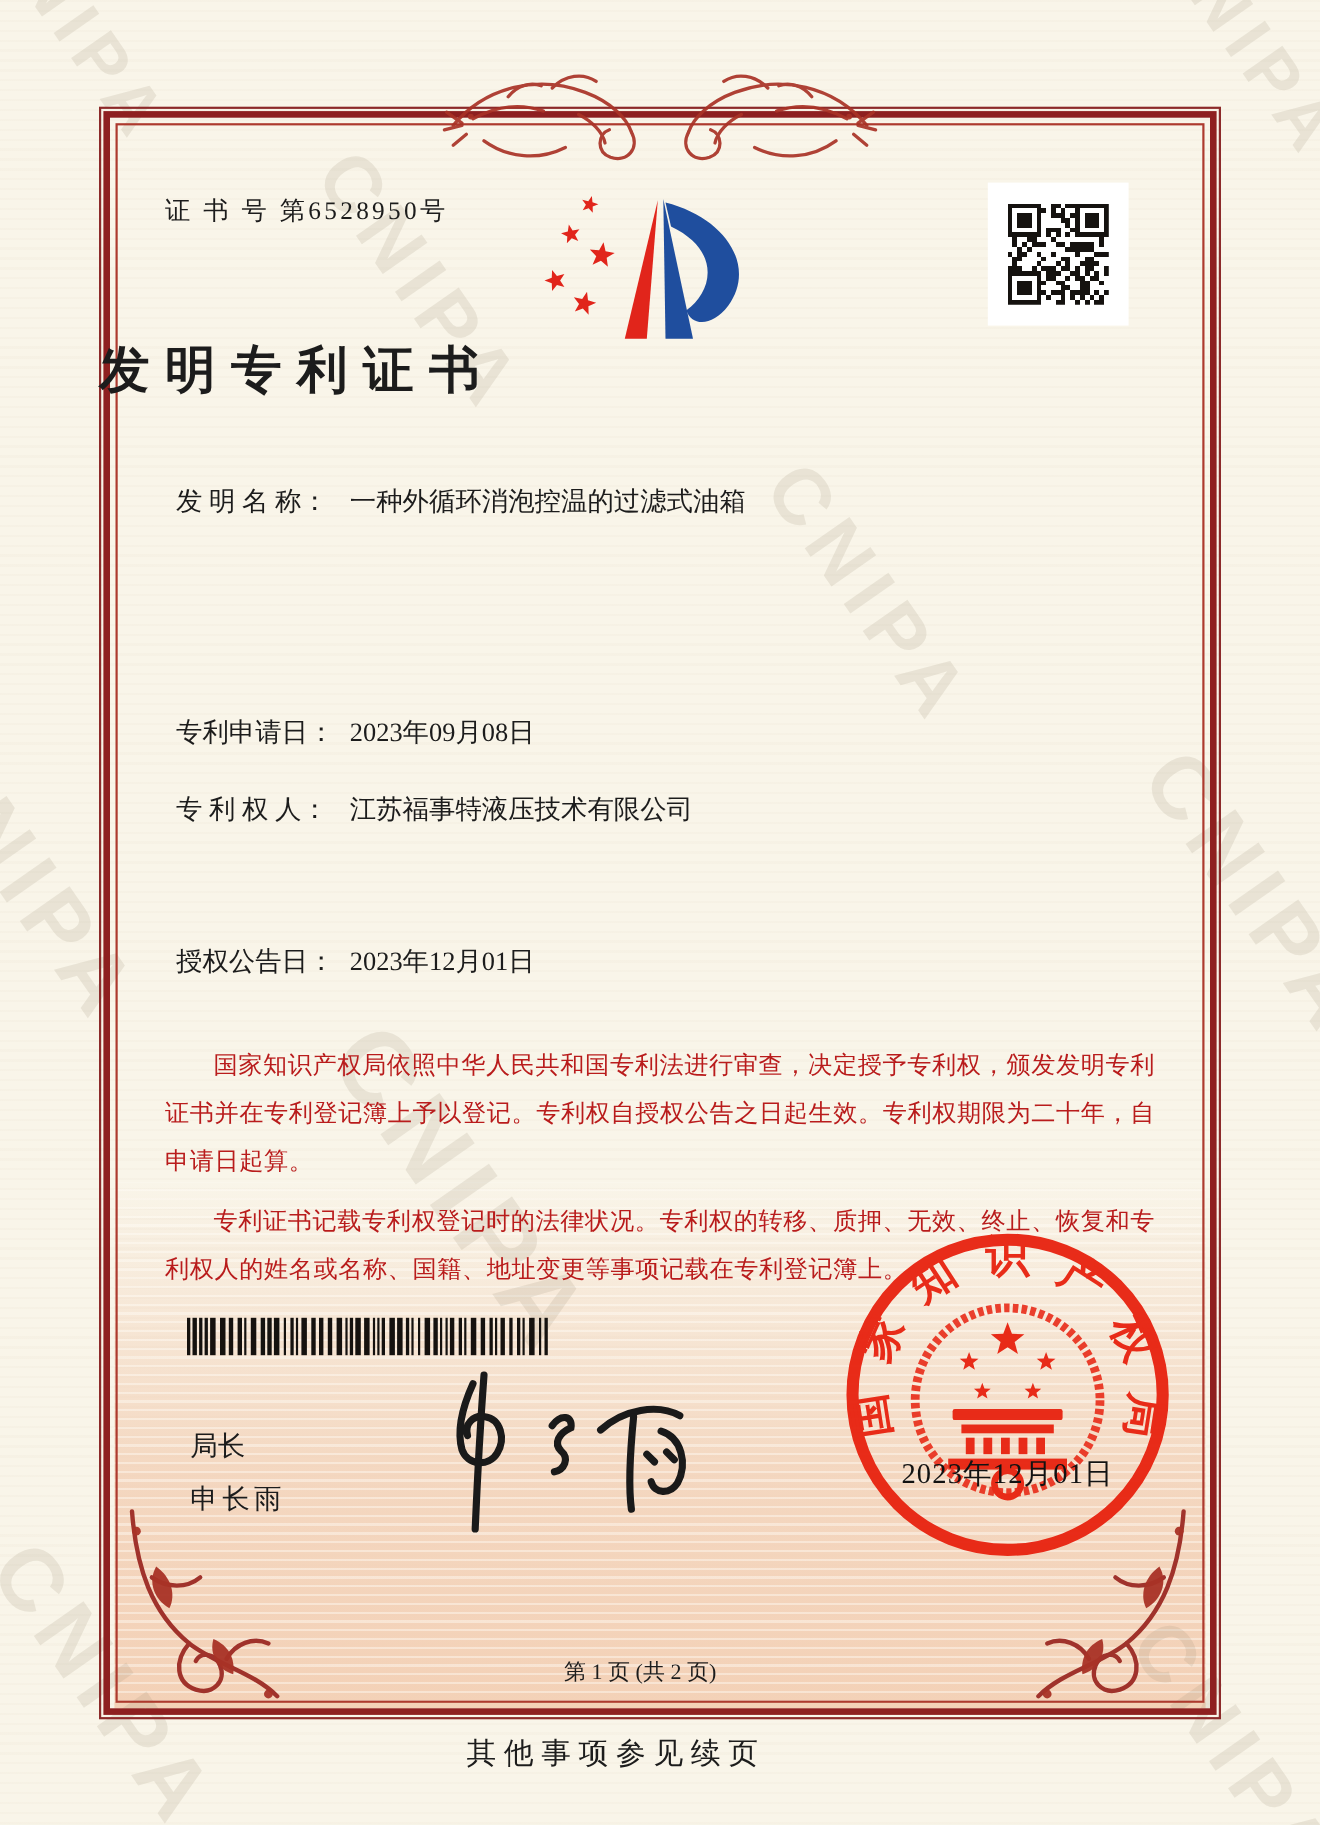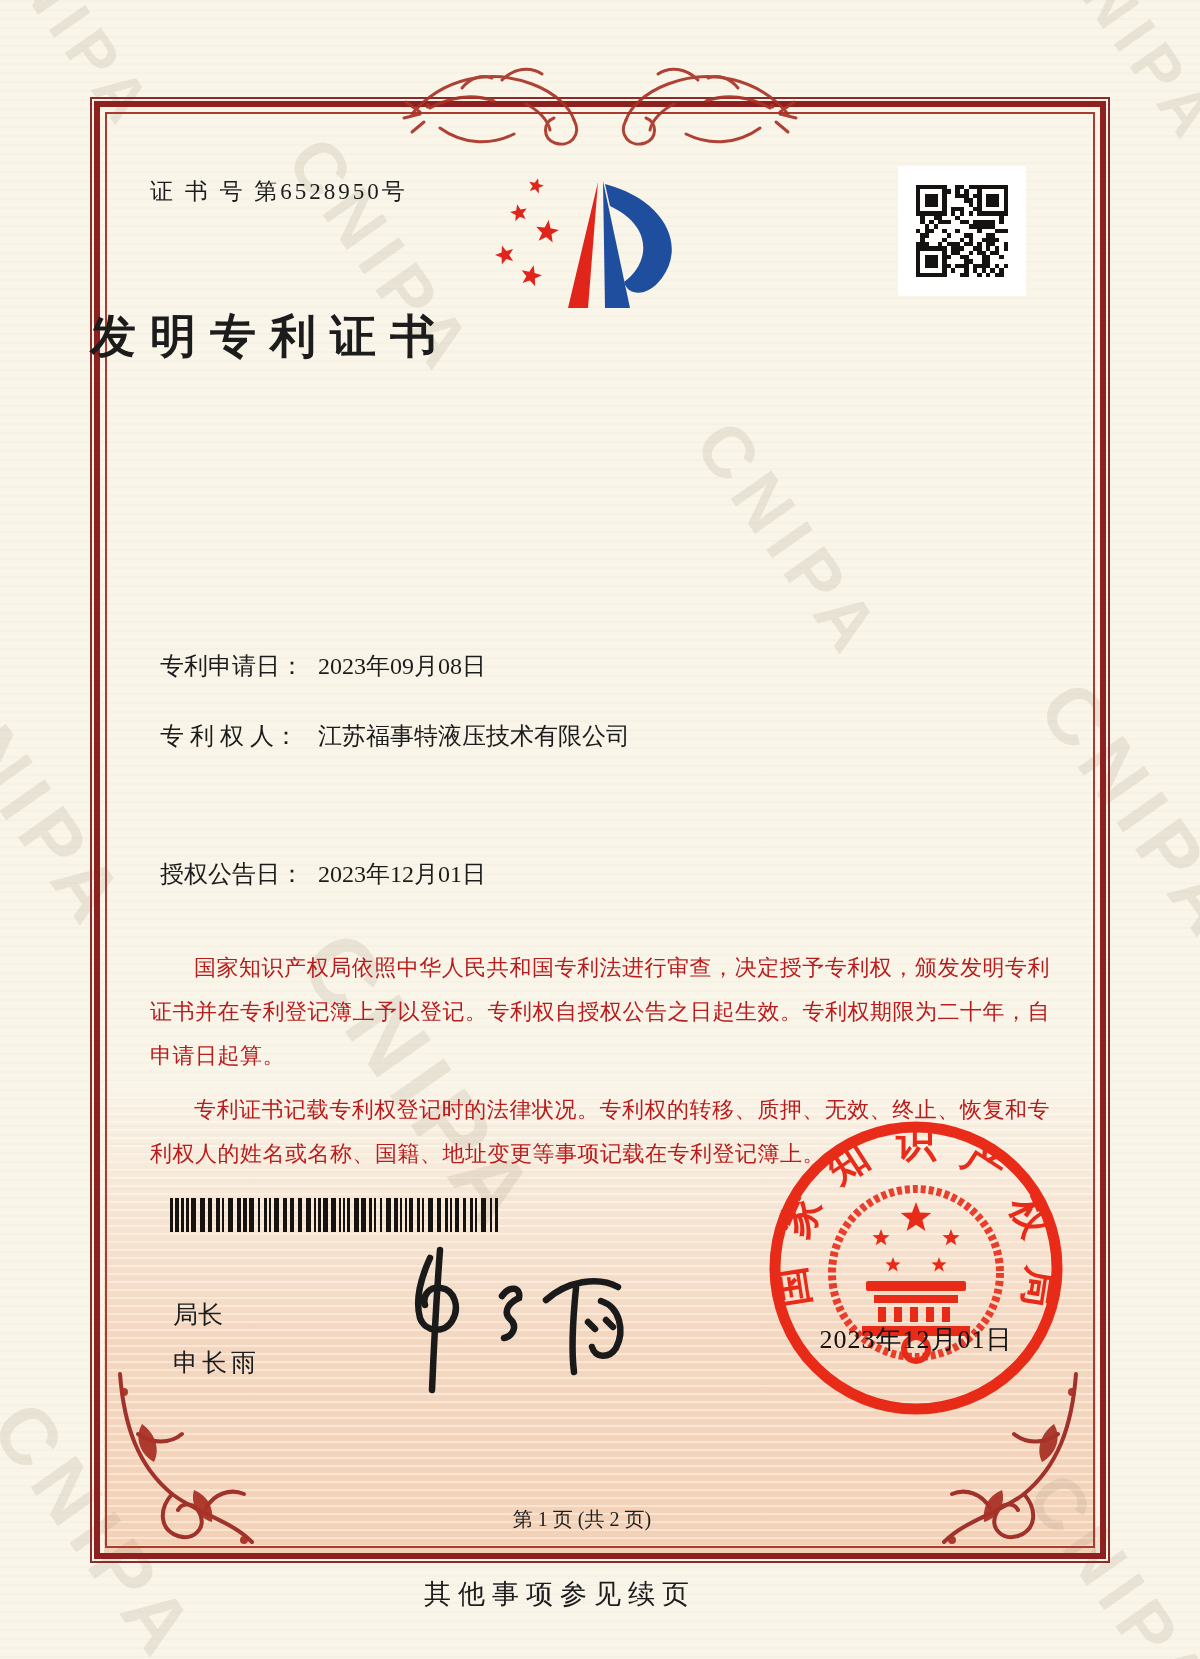--- a/index.html
+++ b/index.html
@@ -380,20 +380,24 @@
         <rect x="11" y="20" width="1" height="1" fill="#15120f"></rect>
         <rect x="14" y="20" width="1" height="1" fill="#15120f"></rect>
         <rect x="16" y="20" width="1" height="1" fill="#15120f"></rect>
         <rect x="18" y="20" width="1" height="1" fill="#15120f"></rect>
         <rect x="19" y="20" width="1" height="1" fill="#15120f"></rect>
       </svg>
   </div>
 
   <div class="title">发明专利证书</div>
 
+  <div class="field" style="top:440px">
+    <span class="flabel">发 明 名 称：</span>
+    <span class="fvalue">一种外循环消泡控温的过滤式油箱</span>
+  </div>
   <div class="field" style="top:650px">
     <span class="flabel">专利申请日：</span>
     <span class="fvalue">2023年09月08日</span>
   </div>
   <div class="field" style="top:720px">
     <span class="flabel">专 利 权 人：</span>
     <span class="fvalue">江苏福事特液压技术有限公司</span>
   </div>
   <div class="field" style="top:858px">
     <span class="flabel">授权公告日：</span>

